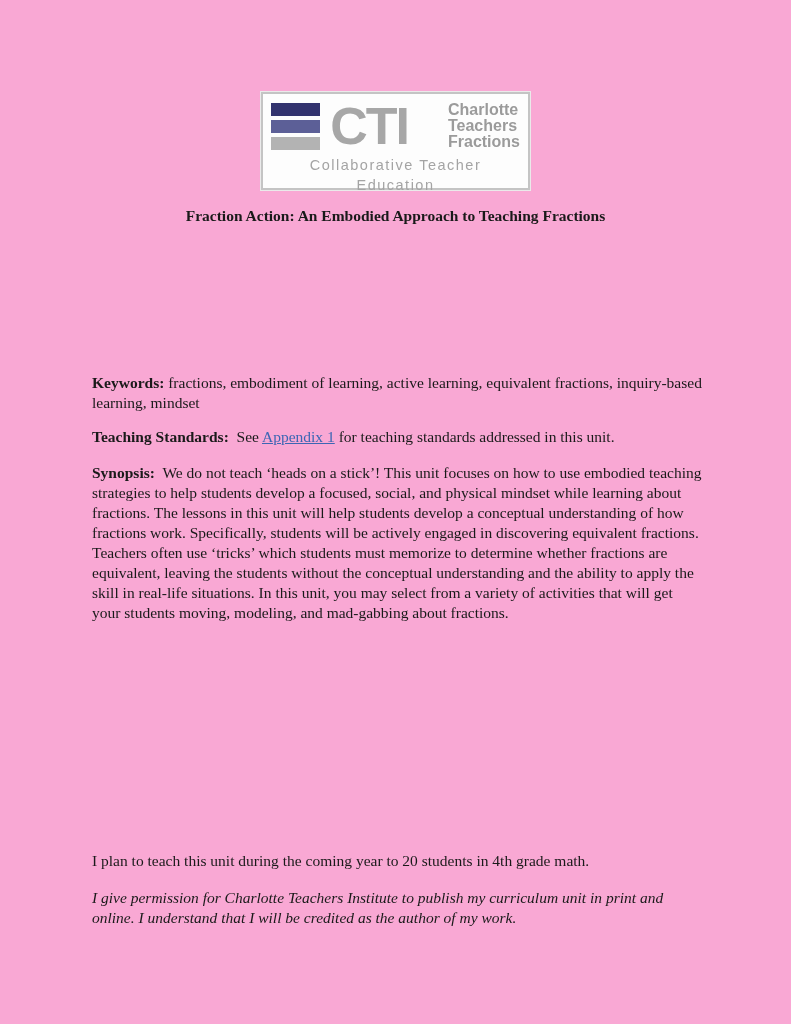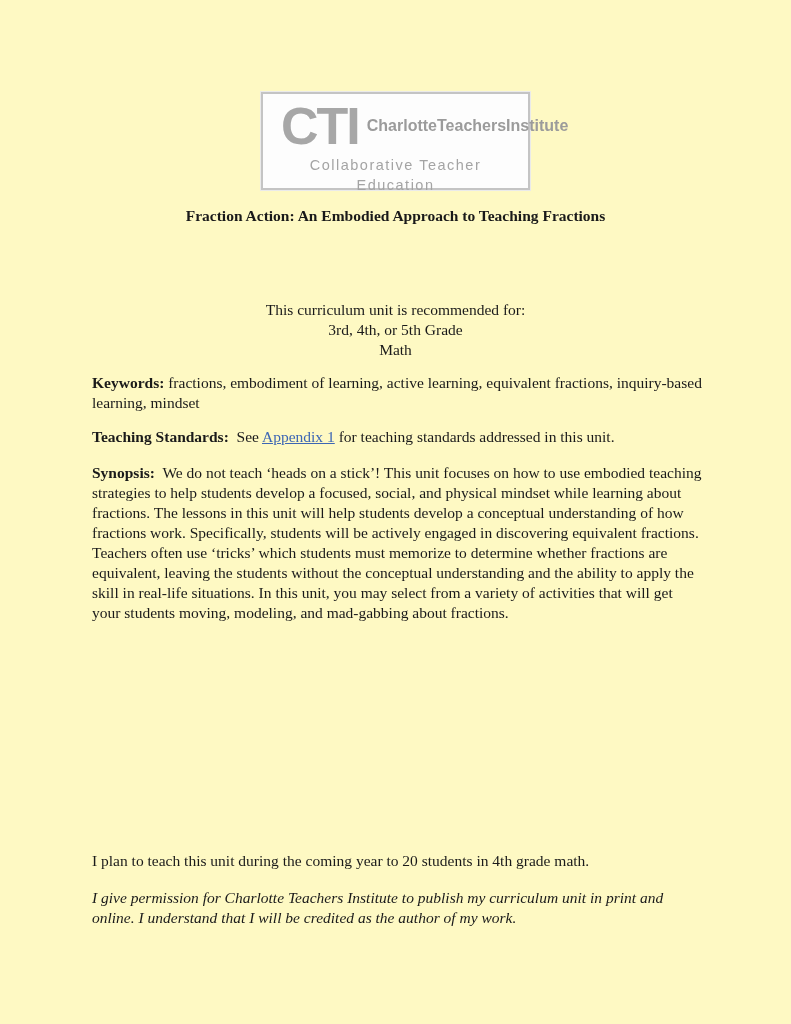--- a/index.html
+++ b/index.html
@@ -5,21 +5,21 @@
   html, body {
     margin: 0;
     padding: 0;
     background: #ffffff;
   }
   .page {
     position: relative;
     width: 791px;
     height: 1024px;
     margin: 0 auto;
-    background: #fef9c3;
+    background: #f9a8d4;
     font-family: "Liberation Serif", "DejaVu Serif", serif;
     font-size: 15.5px;
     line-height: 20px;
     color: #1a1a1a;
     overflow: hidden;
   }
   .abs { position: absolute; }
   .center { text-align: center; width: 100%; left: 0; }
   .body-col { left: 92px; width: 612px; }
   .bold { font-weight: bold; }
@@ -56,25 +56,26 @@
   .logo-acronym {
     font-size: 52px;
     font-weight: bold;
     line-height: 52px;
     letter-spacing: -2px;
     color: #a7a7a7;
     margin-right: 8px;
   }
   .logo-name {
     display: flex;
-    flex-direction: row;
+    flex-direction: column;
     font-size: 16px;
     font-weight: bold;
     line-height: 16px;
     color: #9b9b9b;
+    margin-left: 32px;
   }
   .logo-tagline {
     font-size: 14.5px;
     color: #a4a4a4;
     letter-spacing: 1.5px;
     text-align: center;
     padding-top: 3px;
   }
 
   
@@ -101,34 +102,29 @@
     <div class="logo-top">
       <div class="logo-bars">
         <div class="logo-bar" style="background: rgb(50, 51, 110);"></div>
         <div class="logo-bar" style="background: rgb(92, 95, 151);"></div>
         <div class="logo-bar" style="background: rgb(179, 179, 179);"></div>
       </div>
       <div class="logo-acronym">CTI</div>
       <div class="logo-name">
         <span>Charlotte</span>
         <span>Teachers</span>
-        <span>Institute</span>
+        <span>Fractions</span>
       </div>
     </div>
     <div class="logo-tagline">Collaborative Teacher Education</div>
   </div>
 
   <div class="abs center title">Fraction Action: An Embodied Approach to Teaching Fractions</div>
 
 
-  <div class="abs center recommended-block">
-    <div>This curriculum unit is recommended for:</div>
-    <div>3rd, 4th, or 5th Grade</div>
-    <div>Math</div>
-  </div>
 
   <div class="abs body-col keywords">
     <span class="bold">Keywords:</span><span class="pre"> fractions, embodiment of learning, active learning, equivalent fractions, inquiry-based learning, mindset</span>
   </div>
 
   <div class="abs body-col standards">
     <span class="bold">Teaching Standards:</span><span class="pre">  See </span><a class="appendix-link" style="color: rgb(60, 102, 180);">Appendix 1</a><span class="pre"> for teaching standards addressed in this unit.</span>
   </div>
 
   <div class="abs body-col synopsis">

